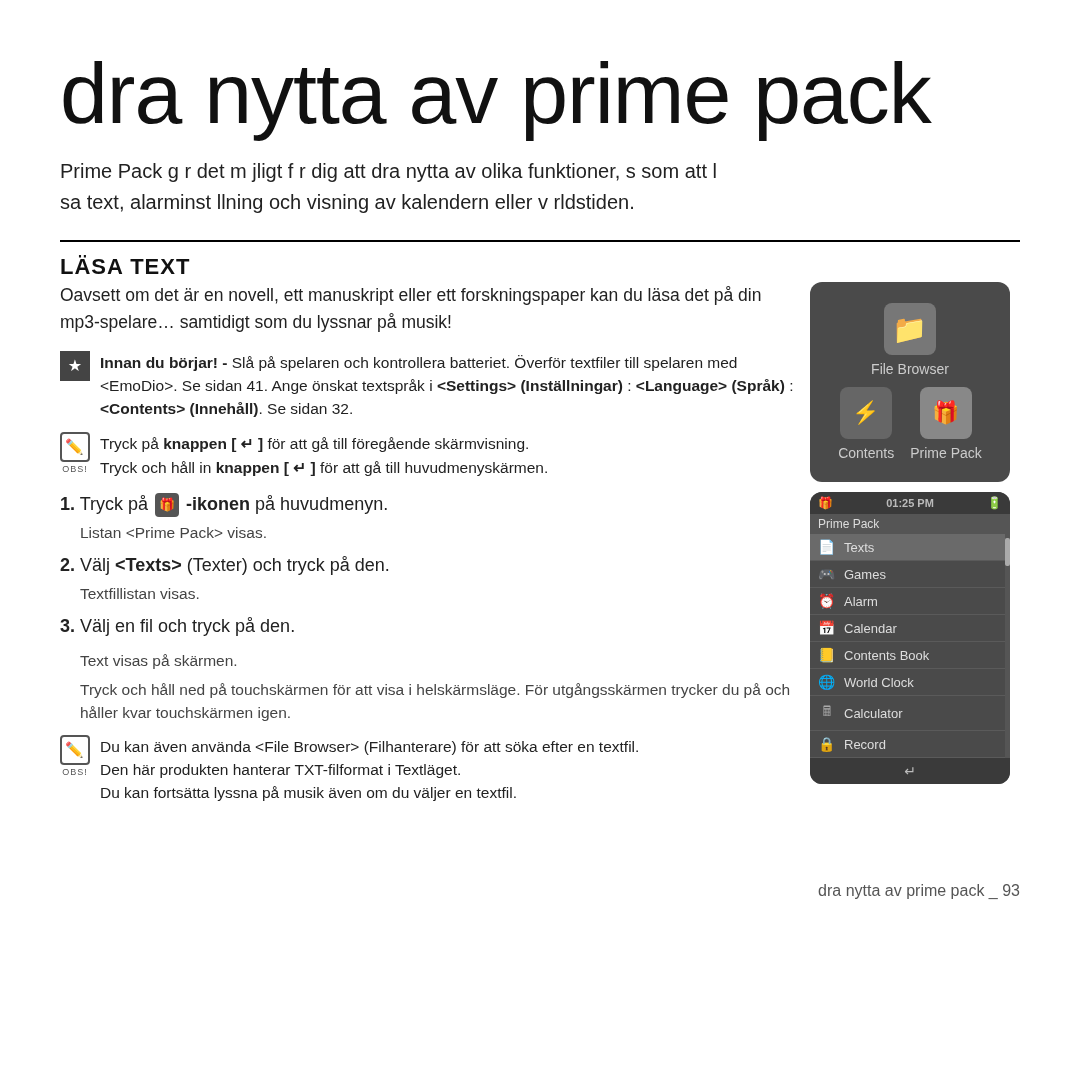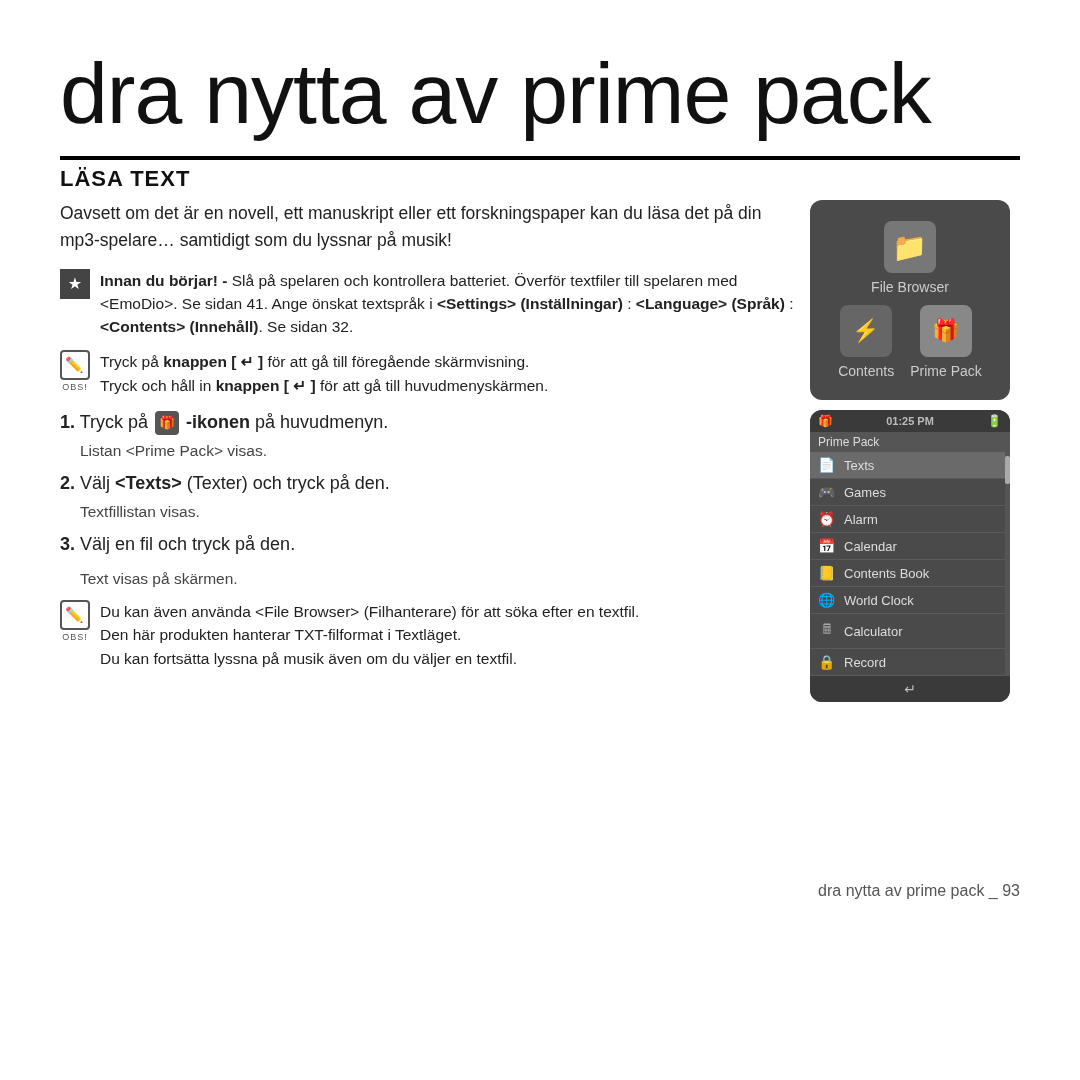--- a/index.html
+++ b/index.html
@@ -26,23 +26,23 @@
       margin-bottom: 18px;
     }
     .intro-text {
       font-size: 20px;
       color: #222;
       line-height: 1.55;
       margin-bottom: 22px;
       max-width: 680px;
     }
     .section-header {
-      border-top: 4px solid #000000;
-      padding-top: 6px;
-      margin-bottom: 8px;
+      border-top: 2px solid #000000;
+      padding-top: 12px;
+      margin-bottom: 2px;
     }
     .section-title {
       font-size: 22px;
       font-weight: 900;
       color: #111;
       letter-spacing: 1px;
     }
     .content-area {
       display: flex;
       gap: 16px;
@@ -251,20 +251,21 @@
       margin: 0 2px;
     }
   </style>
 </head>
 <body>
 
 <div class="page">
 
   <h1 class="main-title">dra nytta av prime pack</h1>
 
+  <p class="intro-text">Prime Pack g r det m jligt f r dig att dra nytta av olika funktioner, s som att l sa text, alarminst llning och visning av kalendern eller v rldstiden.</p>
 
   <div class="section-header">
     <span class="section-title">LÄSA TEXT</span>
   </div>
 
   <div class="content-area">
 
     <div class="left-content">
 
       <p class="desc-text">Oavsett om det är en novell, ett manuskript eller ett forskningspaper kan du läsa det på din mp3-spelare… samtidigt som du lyssnar på musik!</p>
@@ -301,20 +302,21 @@
         <div class="step-sub">Textfillistan visas.</div>
       </div>
 
       <div class="step-item">
         <div class="step-text">
           <span class="step-number">3.</span> Välj en fil och tryck på den.
         </div>
       </div>
 
       <p class="step-sub">Text visas på skärmen.</p>
+      <p class="step-sub">Tryck och håll ned på touchskärmen för att visa i helskärmsläge. För utgångsskärmen trycker du på och håller kvar touchskärmen igen.</p>
 
       <div class="note-block" style="margin-top:10px;">
         <div class="note-icon-obs">
           <div class="obs-symbol">✏️</div>
           <div class="obs-label">OBS!</div>
         </div>
         <div class="note-text">
           Du kan även använda &lt;File Browser&gt; (Filhanterare) för att söka efter en textfil.<br>
           Den här produkten hanterar TXT-filformat i Textläget.<br>
           Du kan fortsätta lyssna på musik även om du väljer en textfil.

